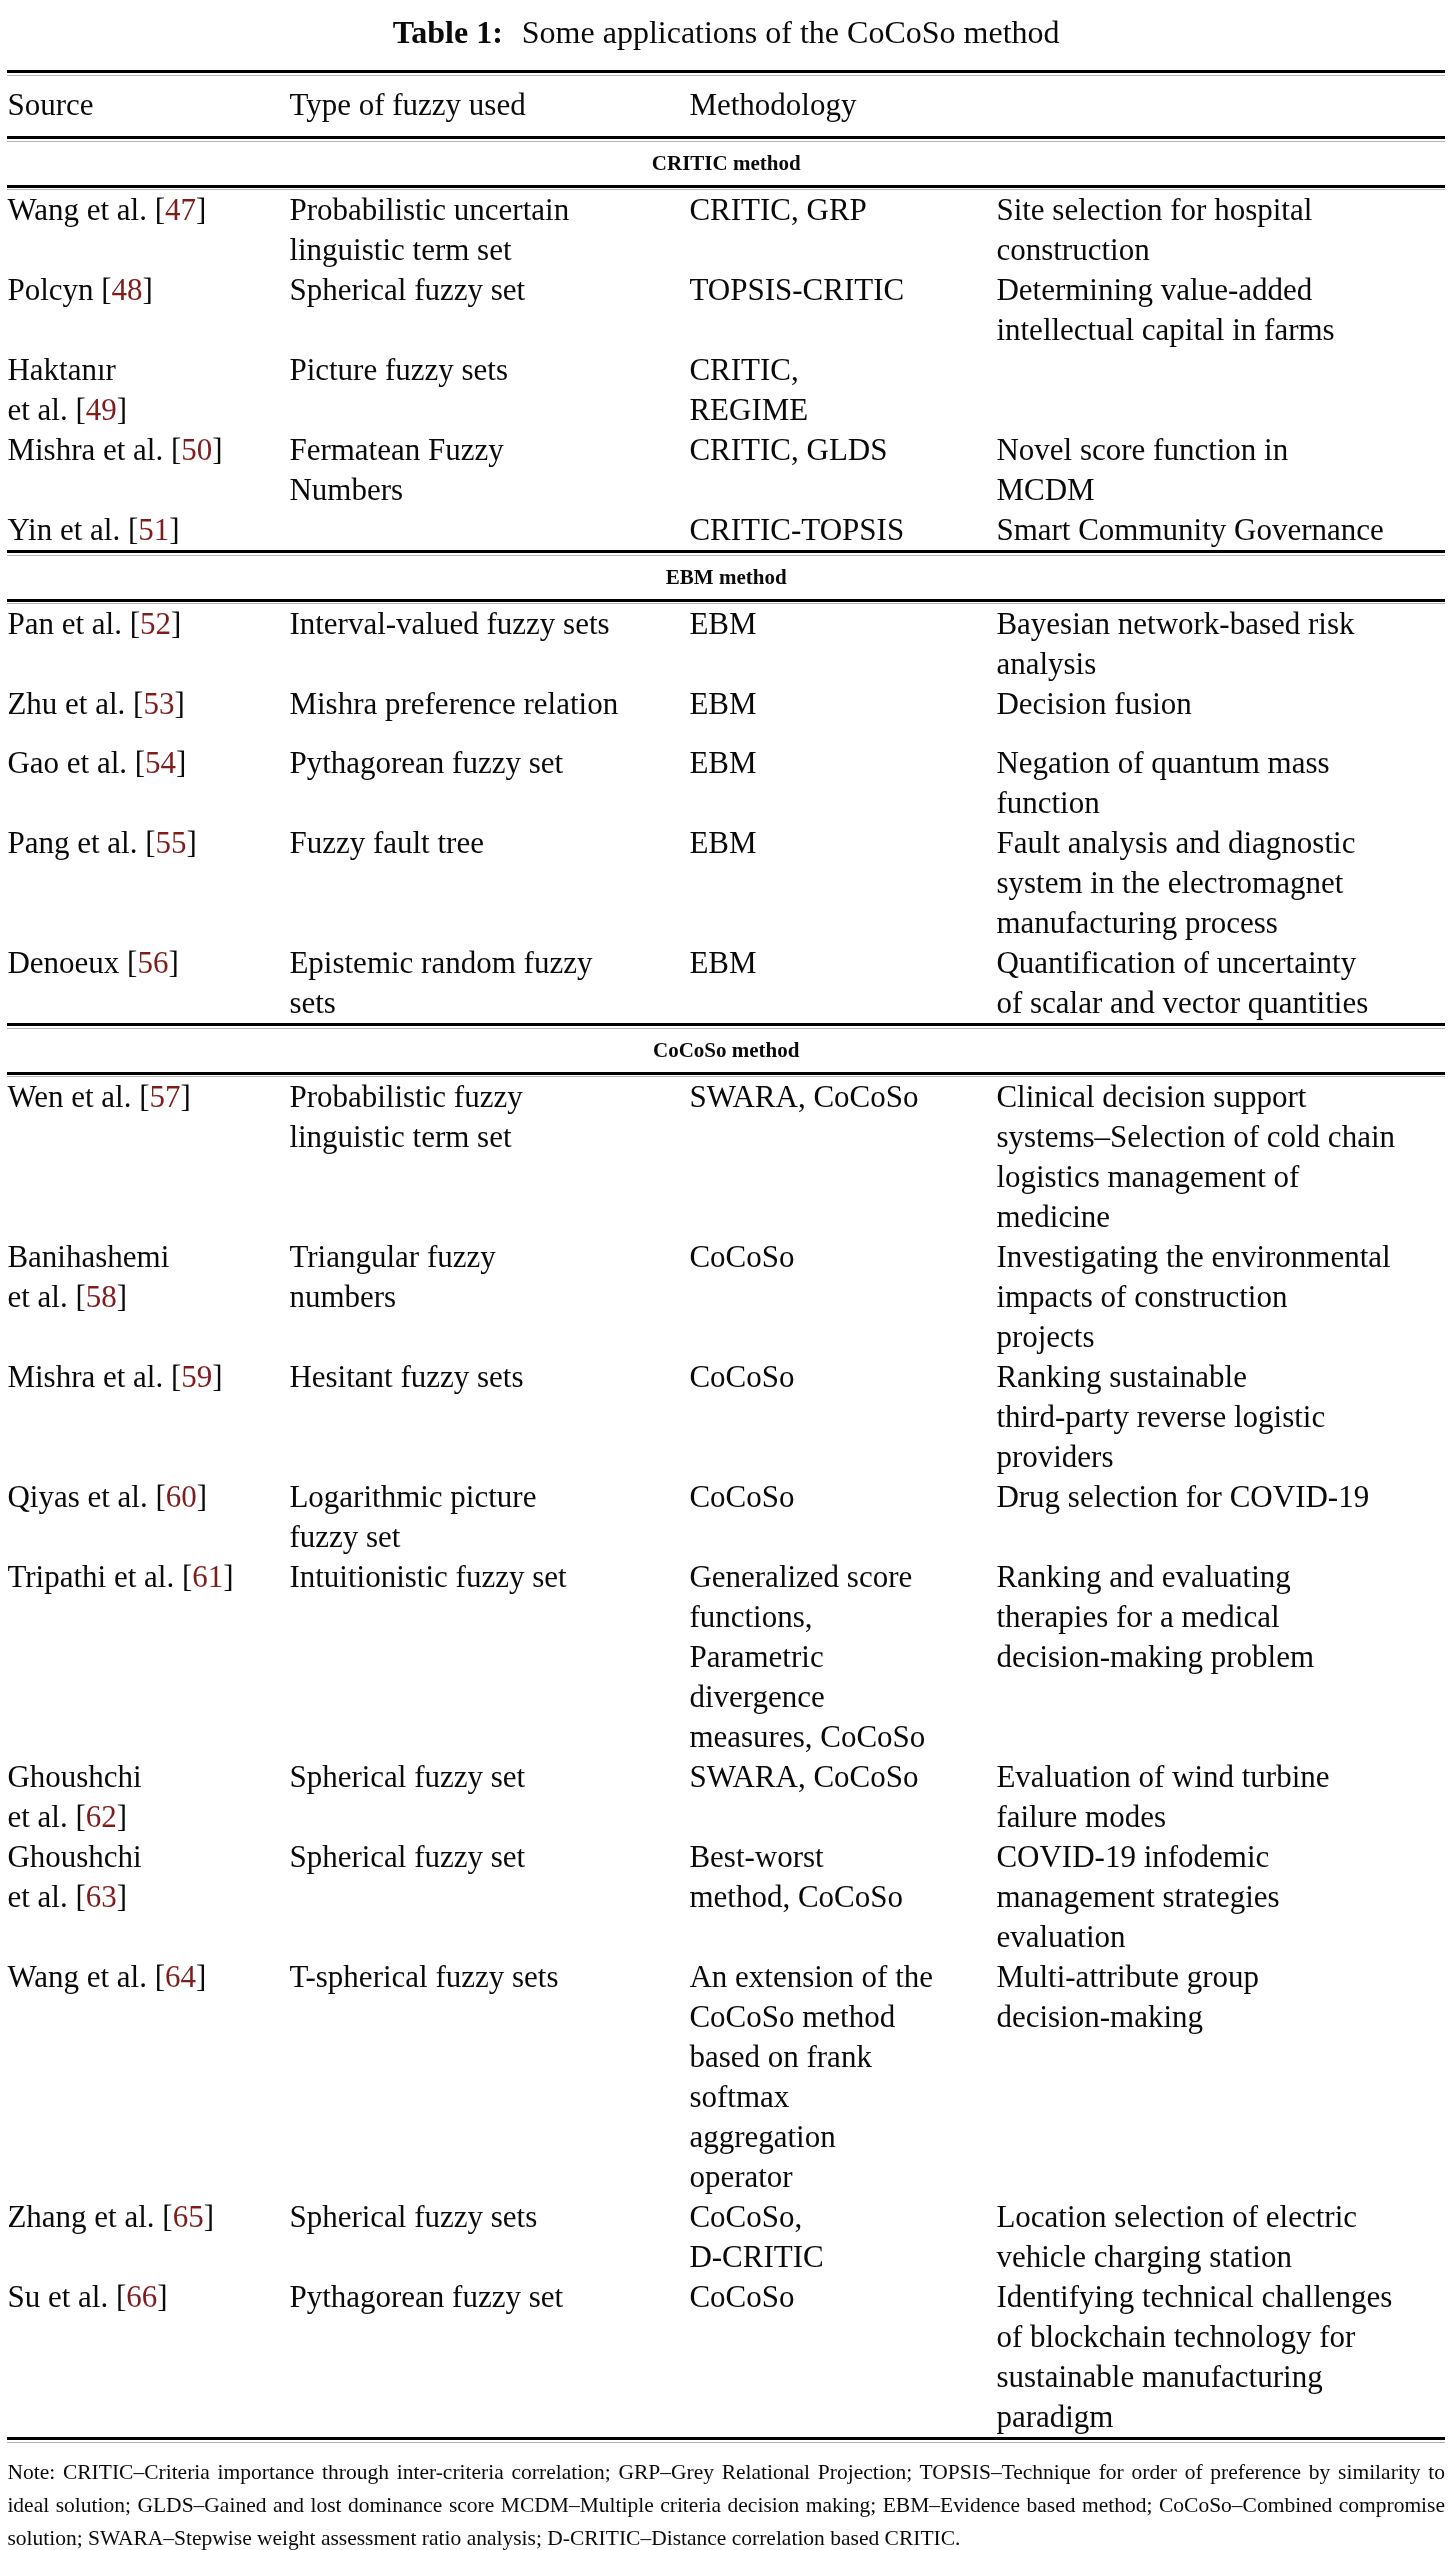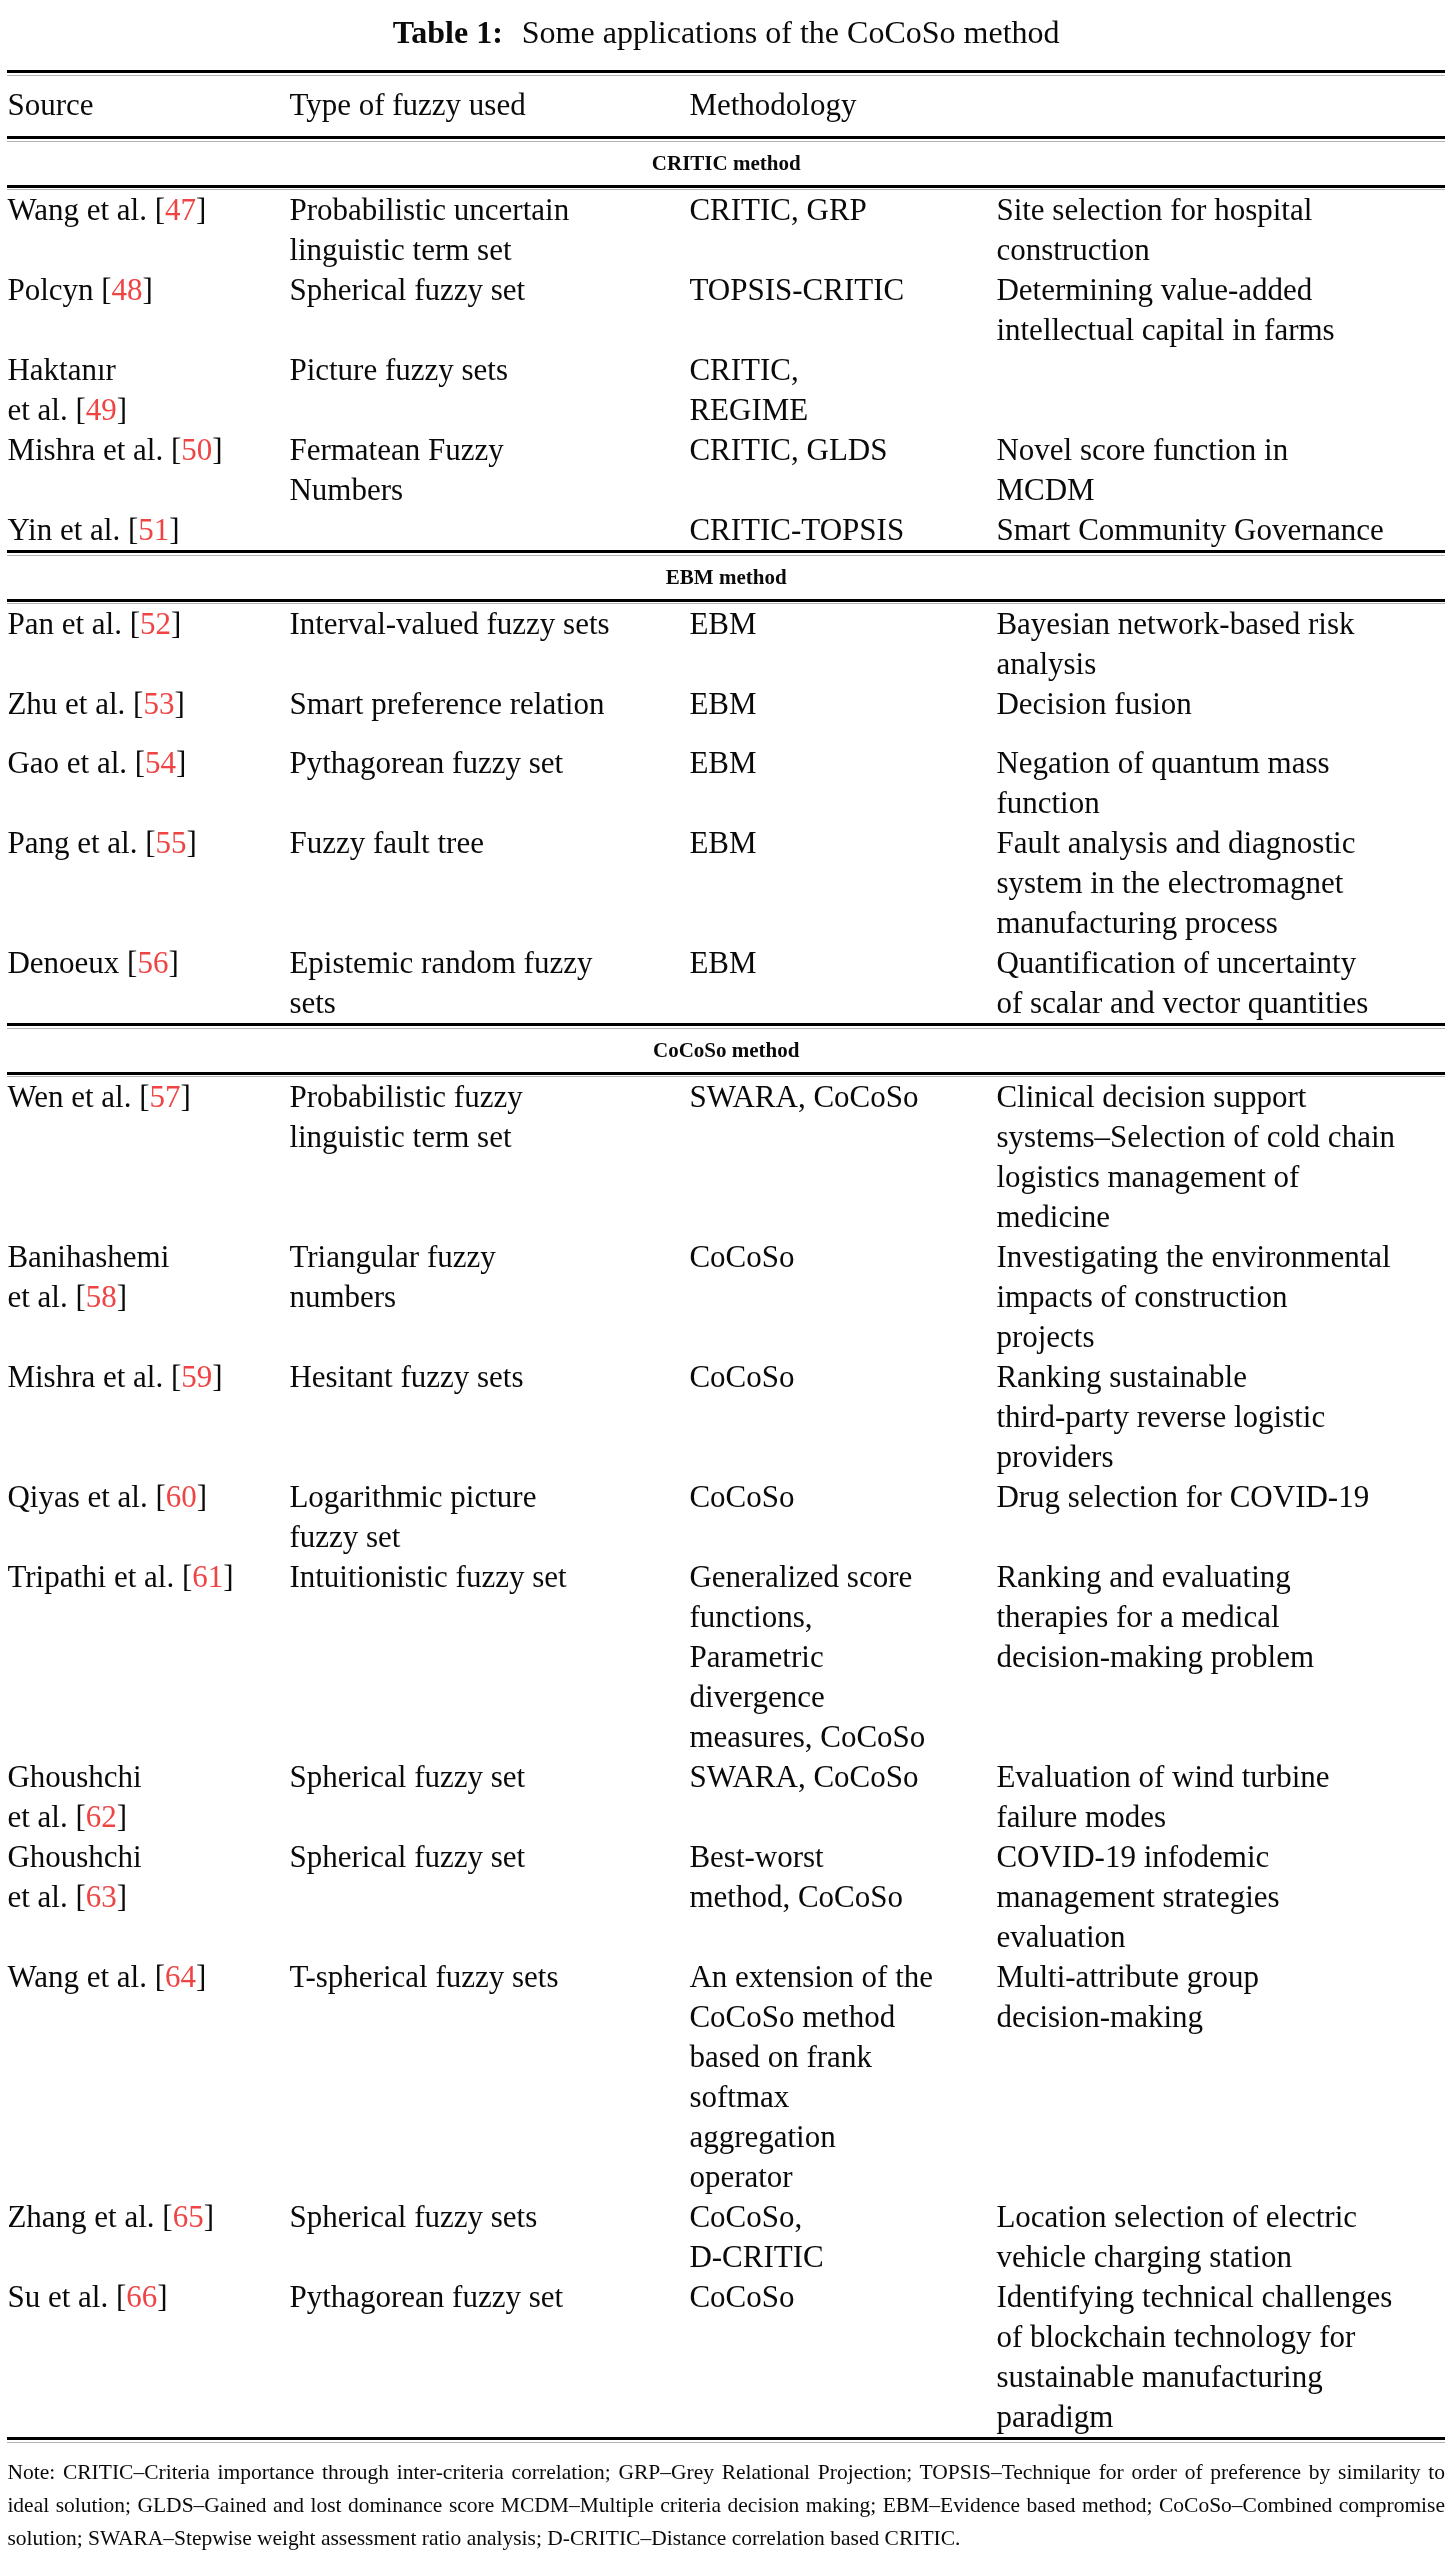--- a/index.html
+++ b/index.html
@@ -28,21 +28,21 @@
     font-size:31px;
     line-height:40px;
     white-space:pre-line;
     padding-right:21px;
     overflow:hidden;
   }
   .cell.app { padding-right:0; }
 
   .section-band { text-align:center; font-weight:bold; font-size:21px; line-height:40px; padding:1.5px 0; }
 
-  .ref { color:#ef4444; cursor:pointer; }
+  .ref { color:#7f1d1d; cursor:pointer; }
 
   .gap-after { margin-bottom:19px; }
 
   .note {
     font-size:21.5px;
     line-height:33px;
     text-align:justify;
     margin:13.3px 0 6px 0;
   }
 </style>
@@ -115,21 +115,21 @@
   <div>
     <div class="trow">
       <div class="cell src"><span>Pan et al. [</span><span class="ref">52</span><span>]</span></div>
       <div class="cell">Interval-valued fuzzy sets</div>
       <div class="cell">EBM</div>
       <div class="cell app">Bayesian network-based risk
 analysis</div>
     </div>
     <div class="trow gap-after">
       <div class="cell src"><span>Zhu et al. [</span><span class="ref">53</span><span>]</span></div>
-      <div class="cell">Smart preference relation</div>
+      <div class="cell">Mishra preference relation</div>
       <div class="cell">EBM</div>
       <div class="cell app">Decision fusion</div>
     </div>
     <div class="trow">
       <div class="cell src"><span>Gao et al. [</span><span class="ref">54</span><span>]</span></div>
       <div class="cell">Pythagorean fuzzy set</div>
       <div class="cell">EBM</div>
       <div class="cell app">Negation of quantum mass
 function</div>
     </div>

